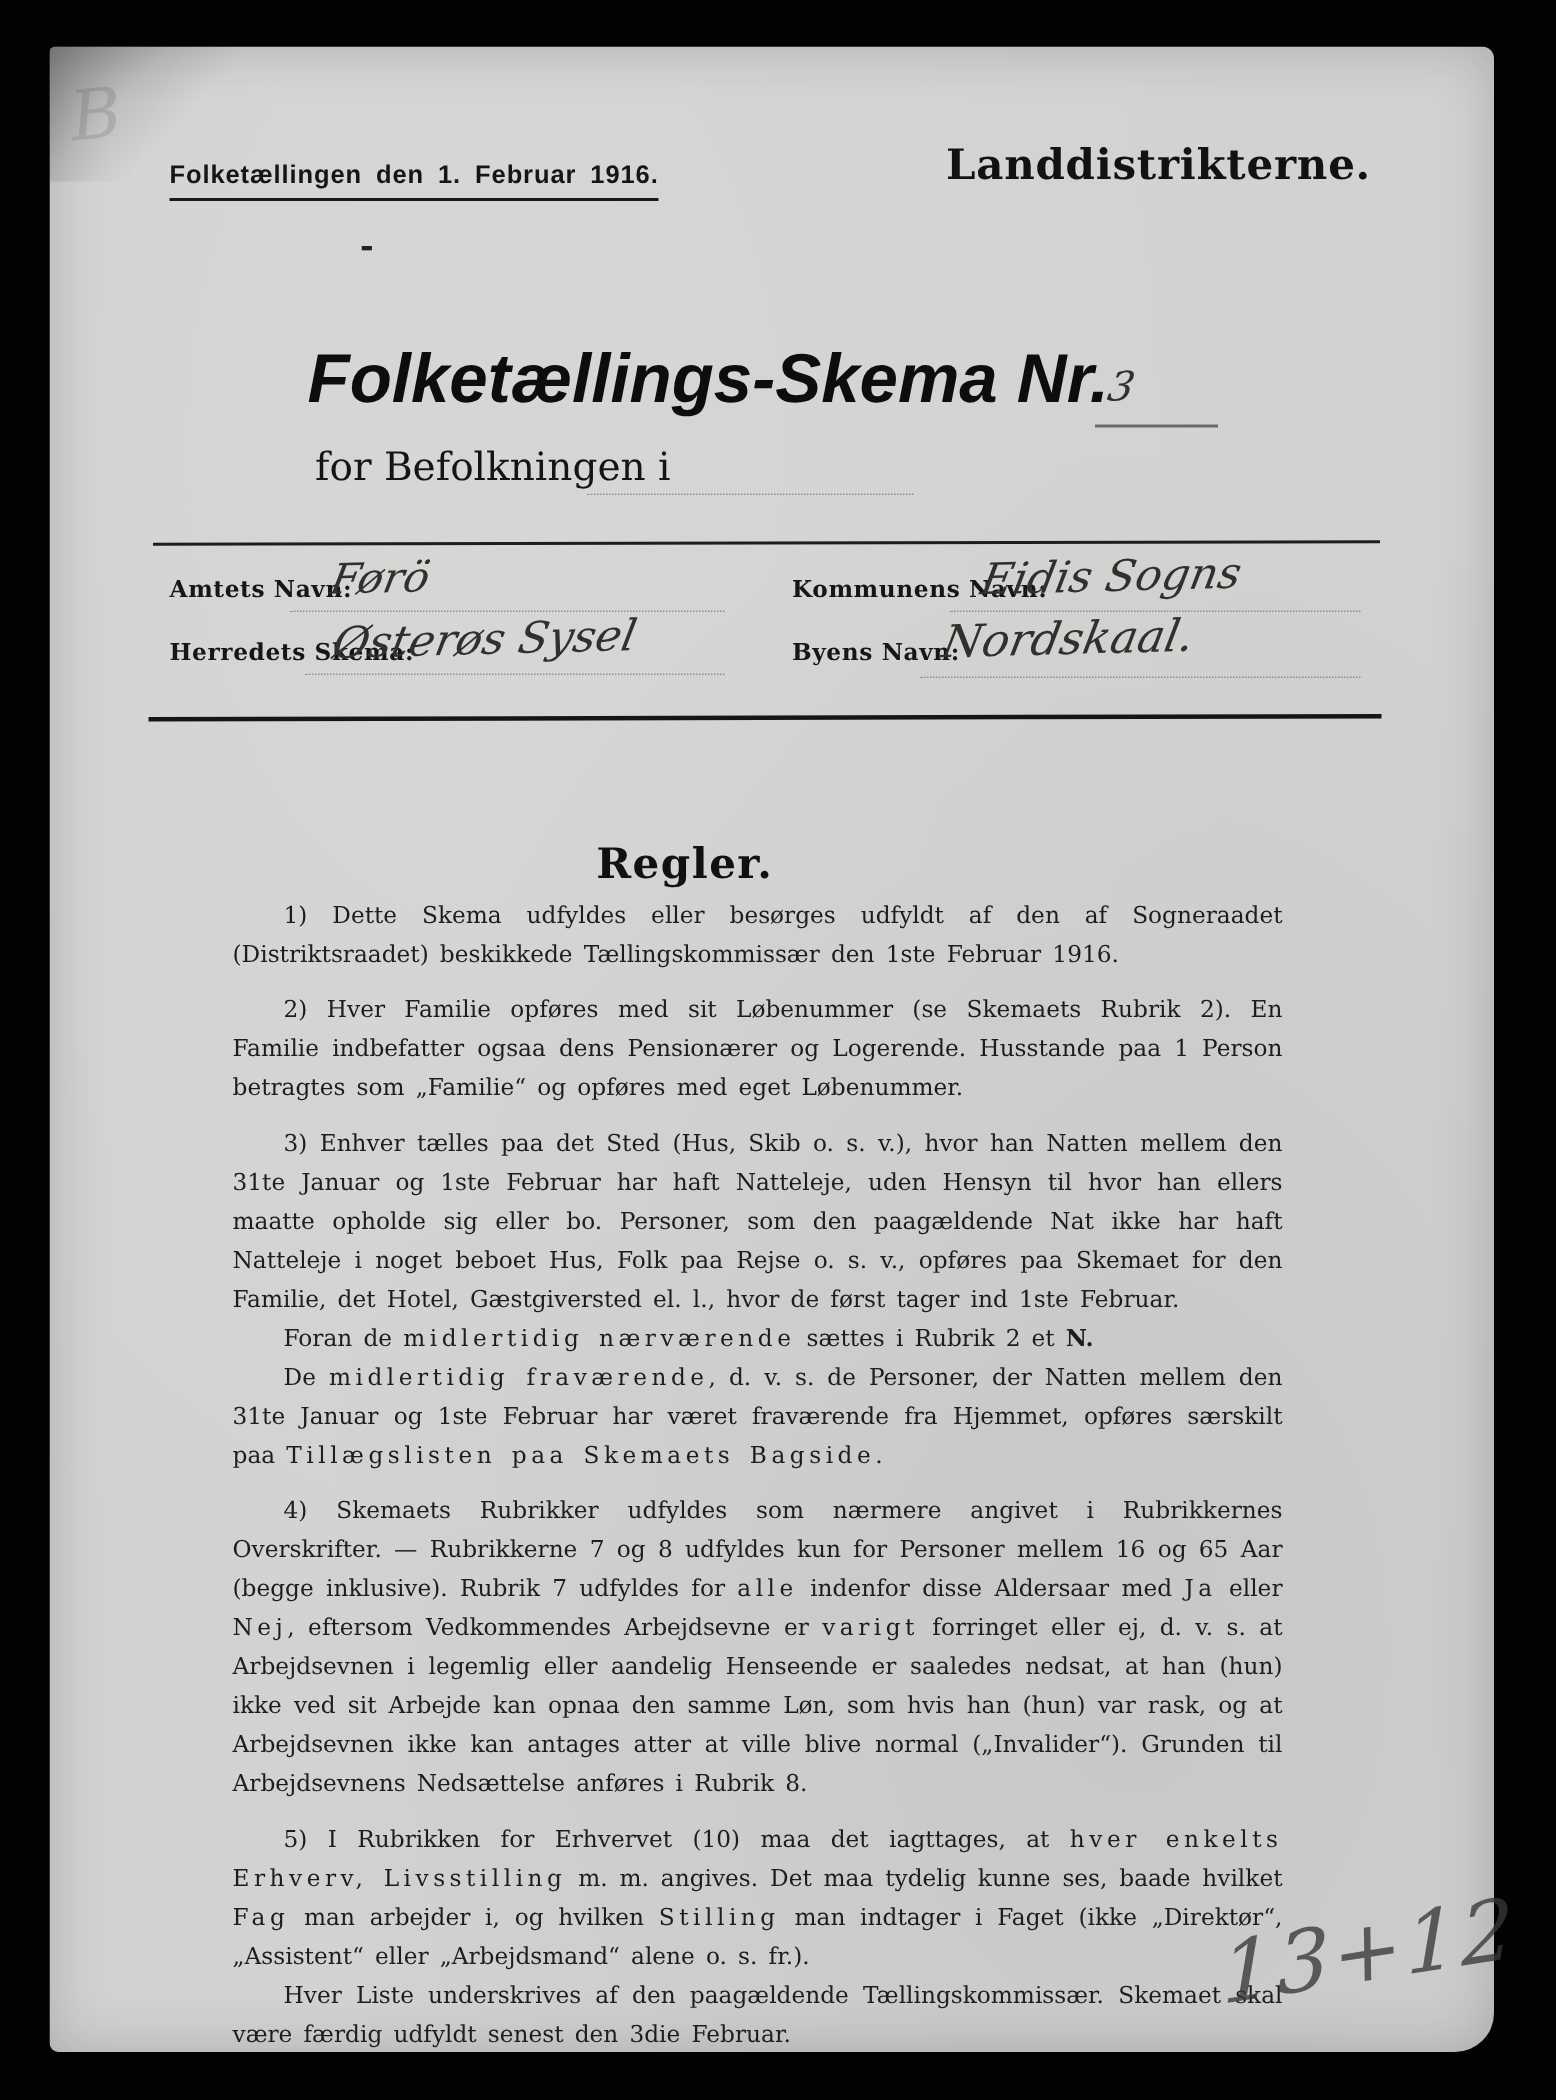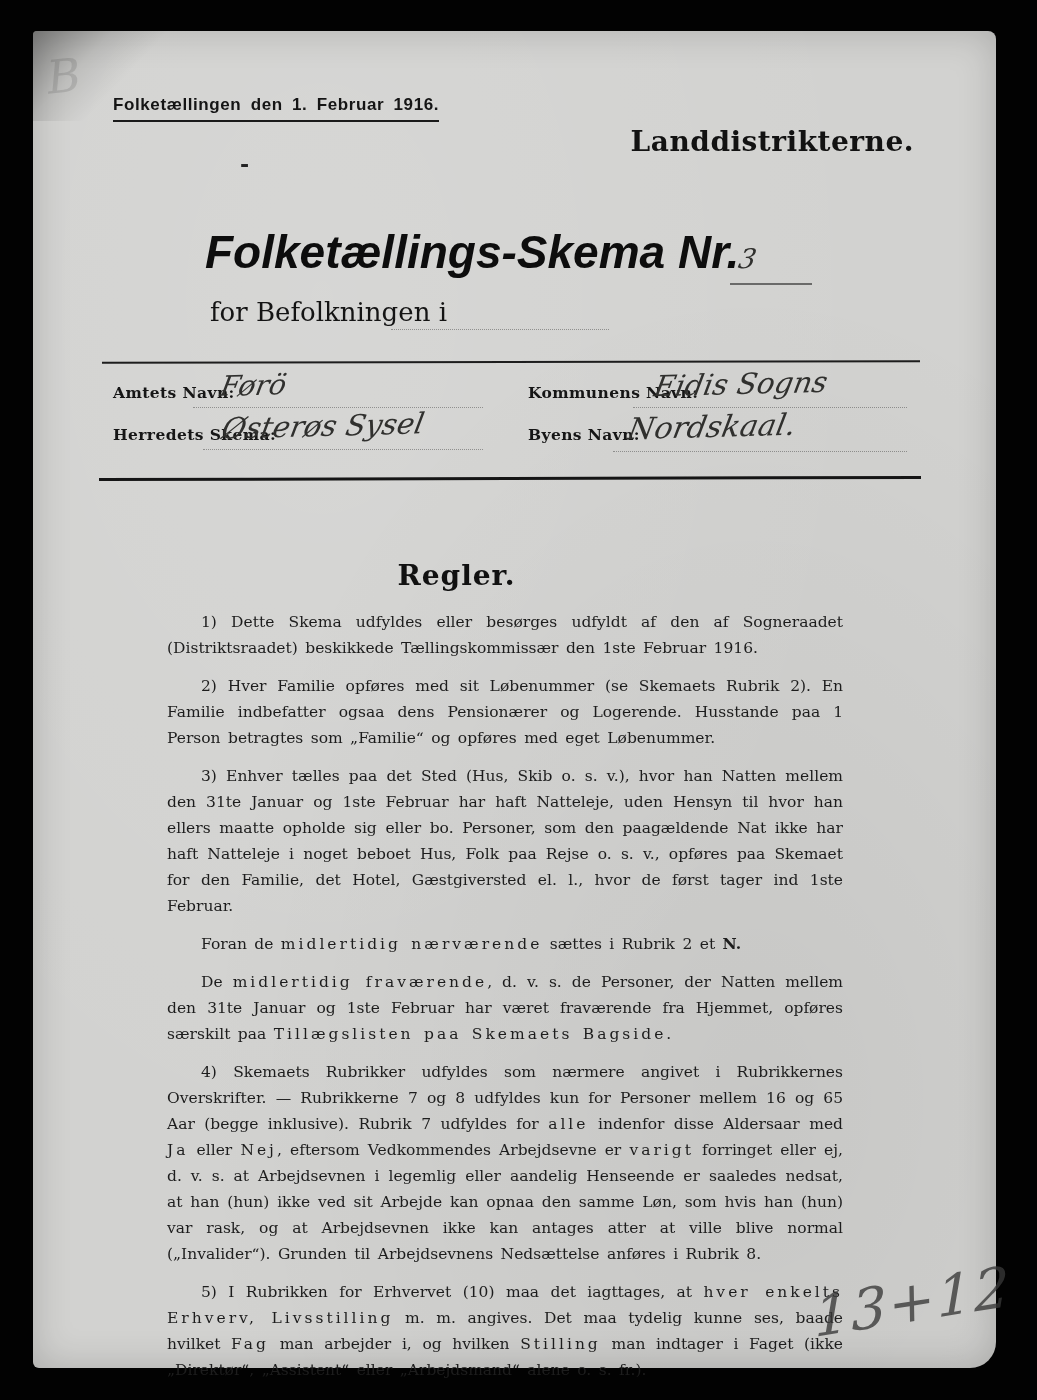--- a/index.html
+++ b/index.html
@@ -36,34 +36,33 @@
   
   .corner-mark {
     left: 14px; top: 18px;
     font-size: 46px; font-style: italic;
     color: rgba(40,40,40,0.14);
     transform: rotate(-6deg);
   }
 
   
   .header-left {
-    left: 80px; top: 64px;
+    left: 80px; top: 76px;
     font-family: "Liberation Sans", sans-serif;
     font-weight: bold; font-size: 17px; letter-spacing: 0.6px;
     color: #151515;
     padding-bottom: 5px;
     border-bottom: 2px solid #1a1a1a;
     word-spacing: 4px;
   }
   .header-right {
     right: 82px; top: 62px;
     font-family: "DejaVu Serif", serif;
     font-weight: bold; font-size: 28px; letter-spacing: 0.5px;
     color: #121212;
-    margin-top: 32px;
   }
   .stray-dash {
     left: 207px; top: 120px;
     font-weight: bold; font-size: 22px; color: #222;
   }
 
   
   .form-title {
     left: 172px; top: 194px;
     font-family: "Liberation Sans", sans-serif;
@@ -135,21 +134,21 @@
     font-weight: bold; font-size: 28px; letter-spacing: 1px;
     color: #111;
   }
   .rules-body {
     left: 122px; top: 566px; width: 700px;
     font-size: 15.5px; line-height: 26px;
     text-align: justify;
     color: #1d1d1d;
     word-spacing: 2.5px;
   }
-  .rule-para { margin: 12px; text-indent: 34px; }
+  .rule-para { margin: 0; text-indent: 34px; }
   .rule-para.gap { margin-top: 11px; }
   .rules-body .spaced { letter-spacing: 3px; }
   .rules-body .bold { font-weight: bold; }
 
   
   .pencil-note {
     left: 780px; top: 1238px;
     font-family: "DejaVu Serif", serif;
     font-style: italic;
     font-size: 56px;

